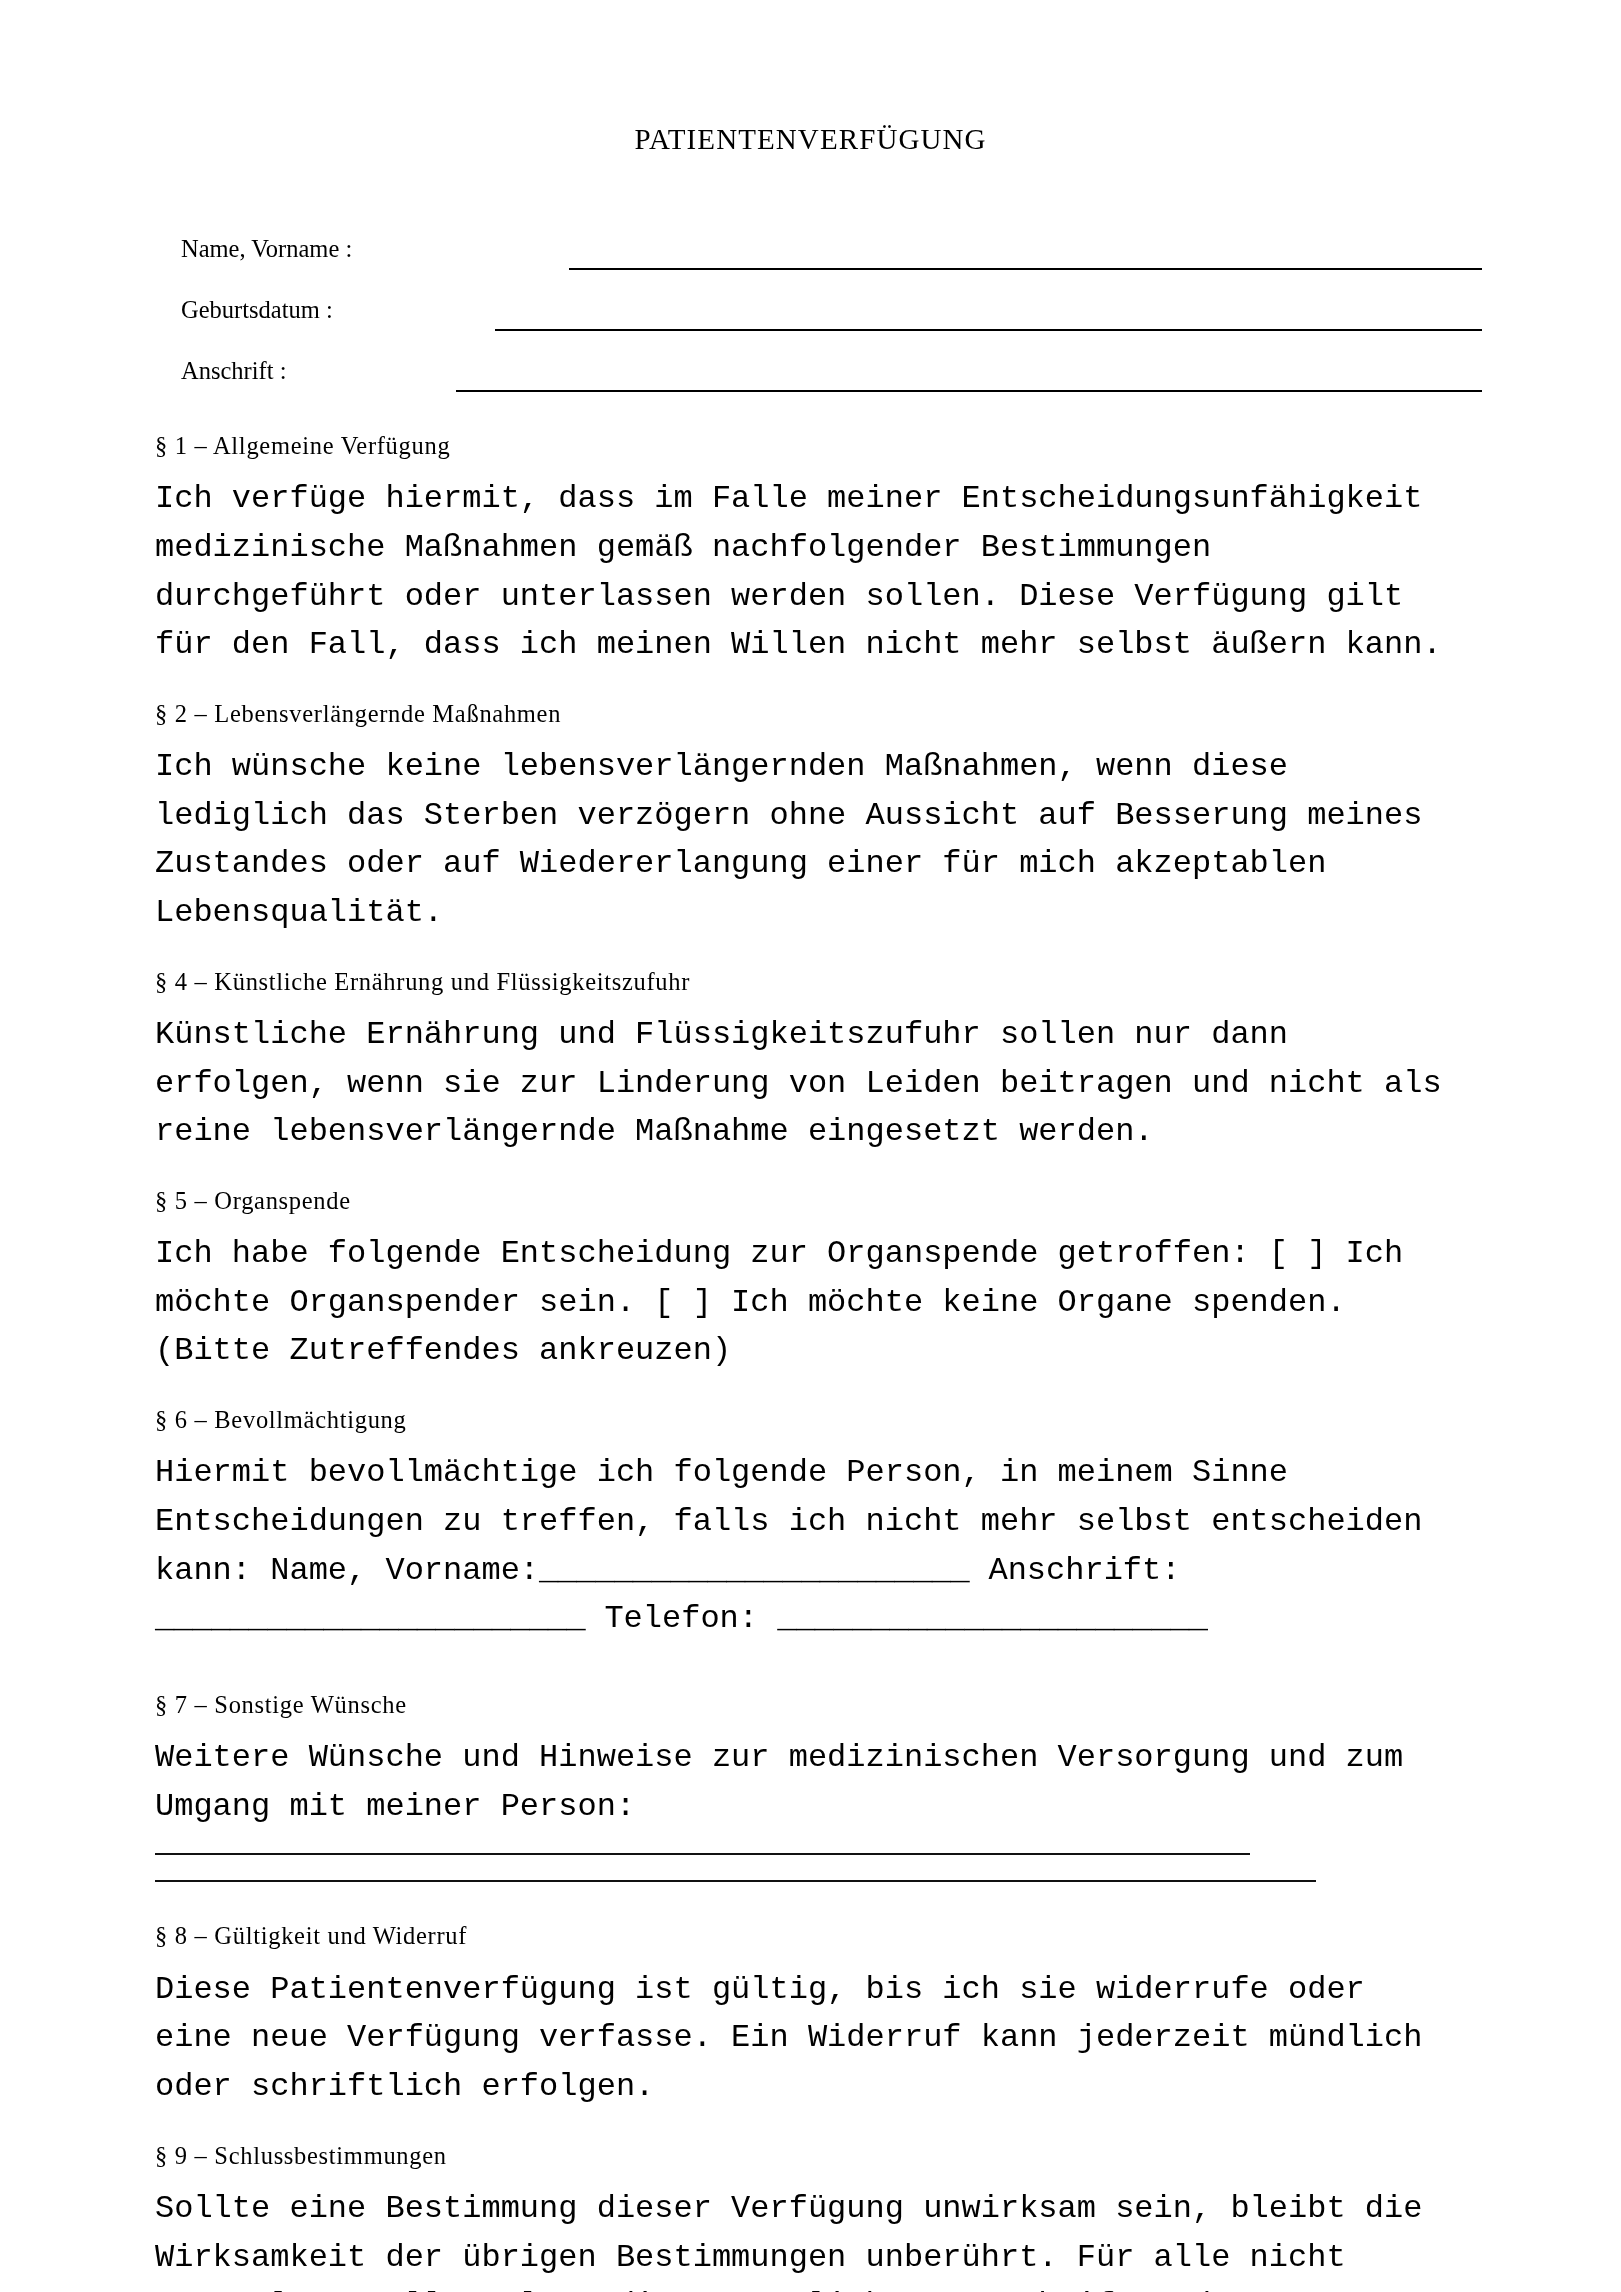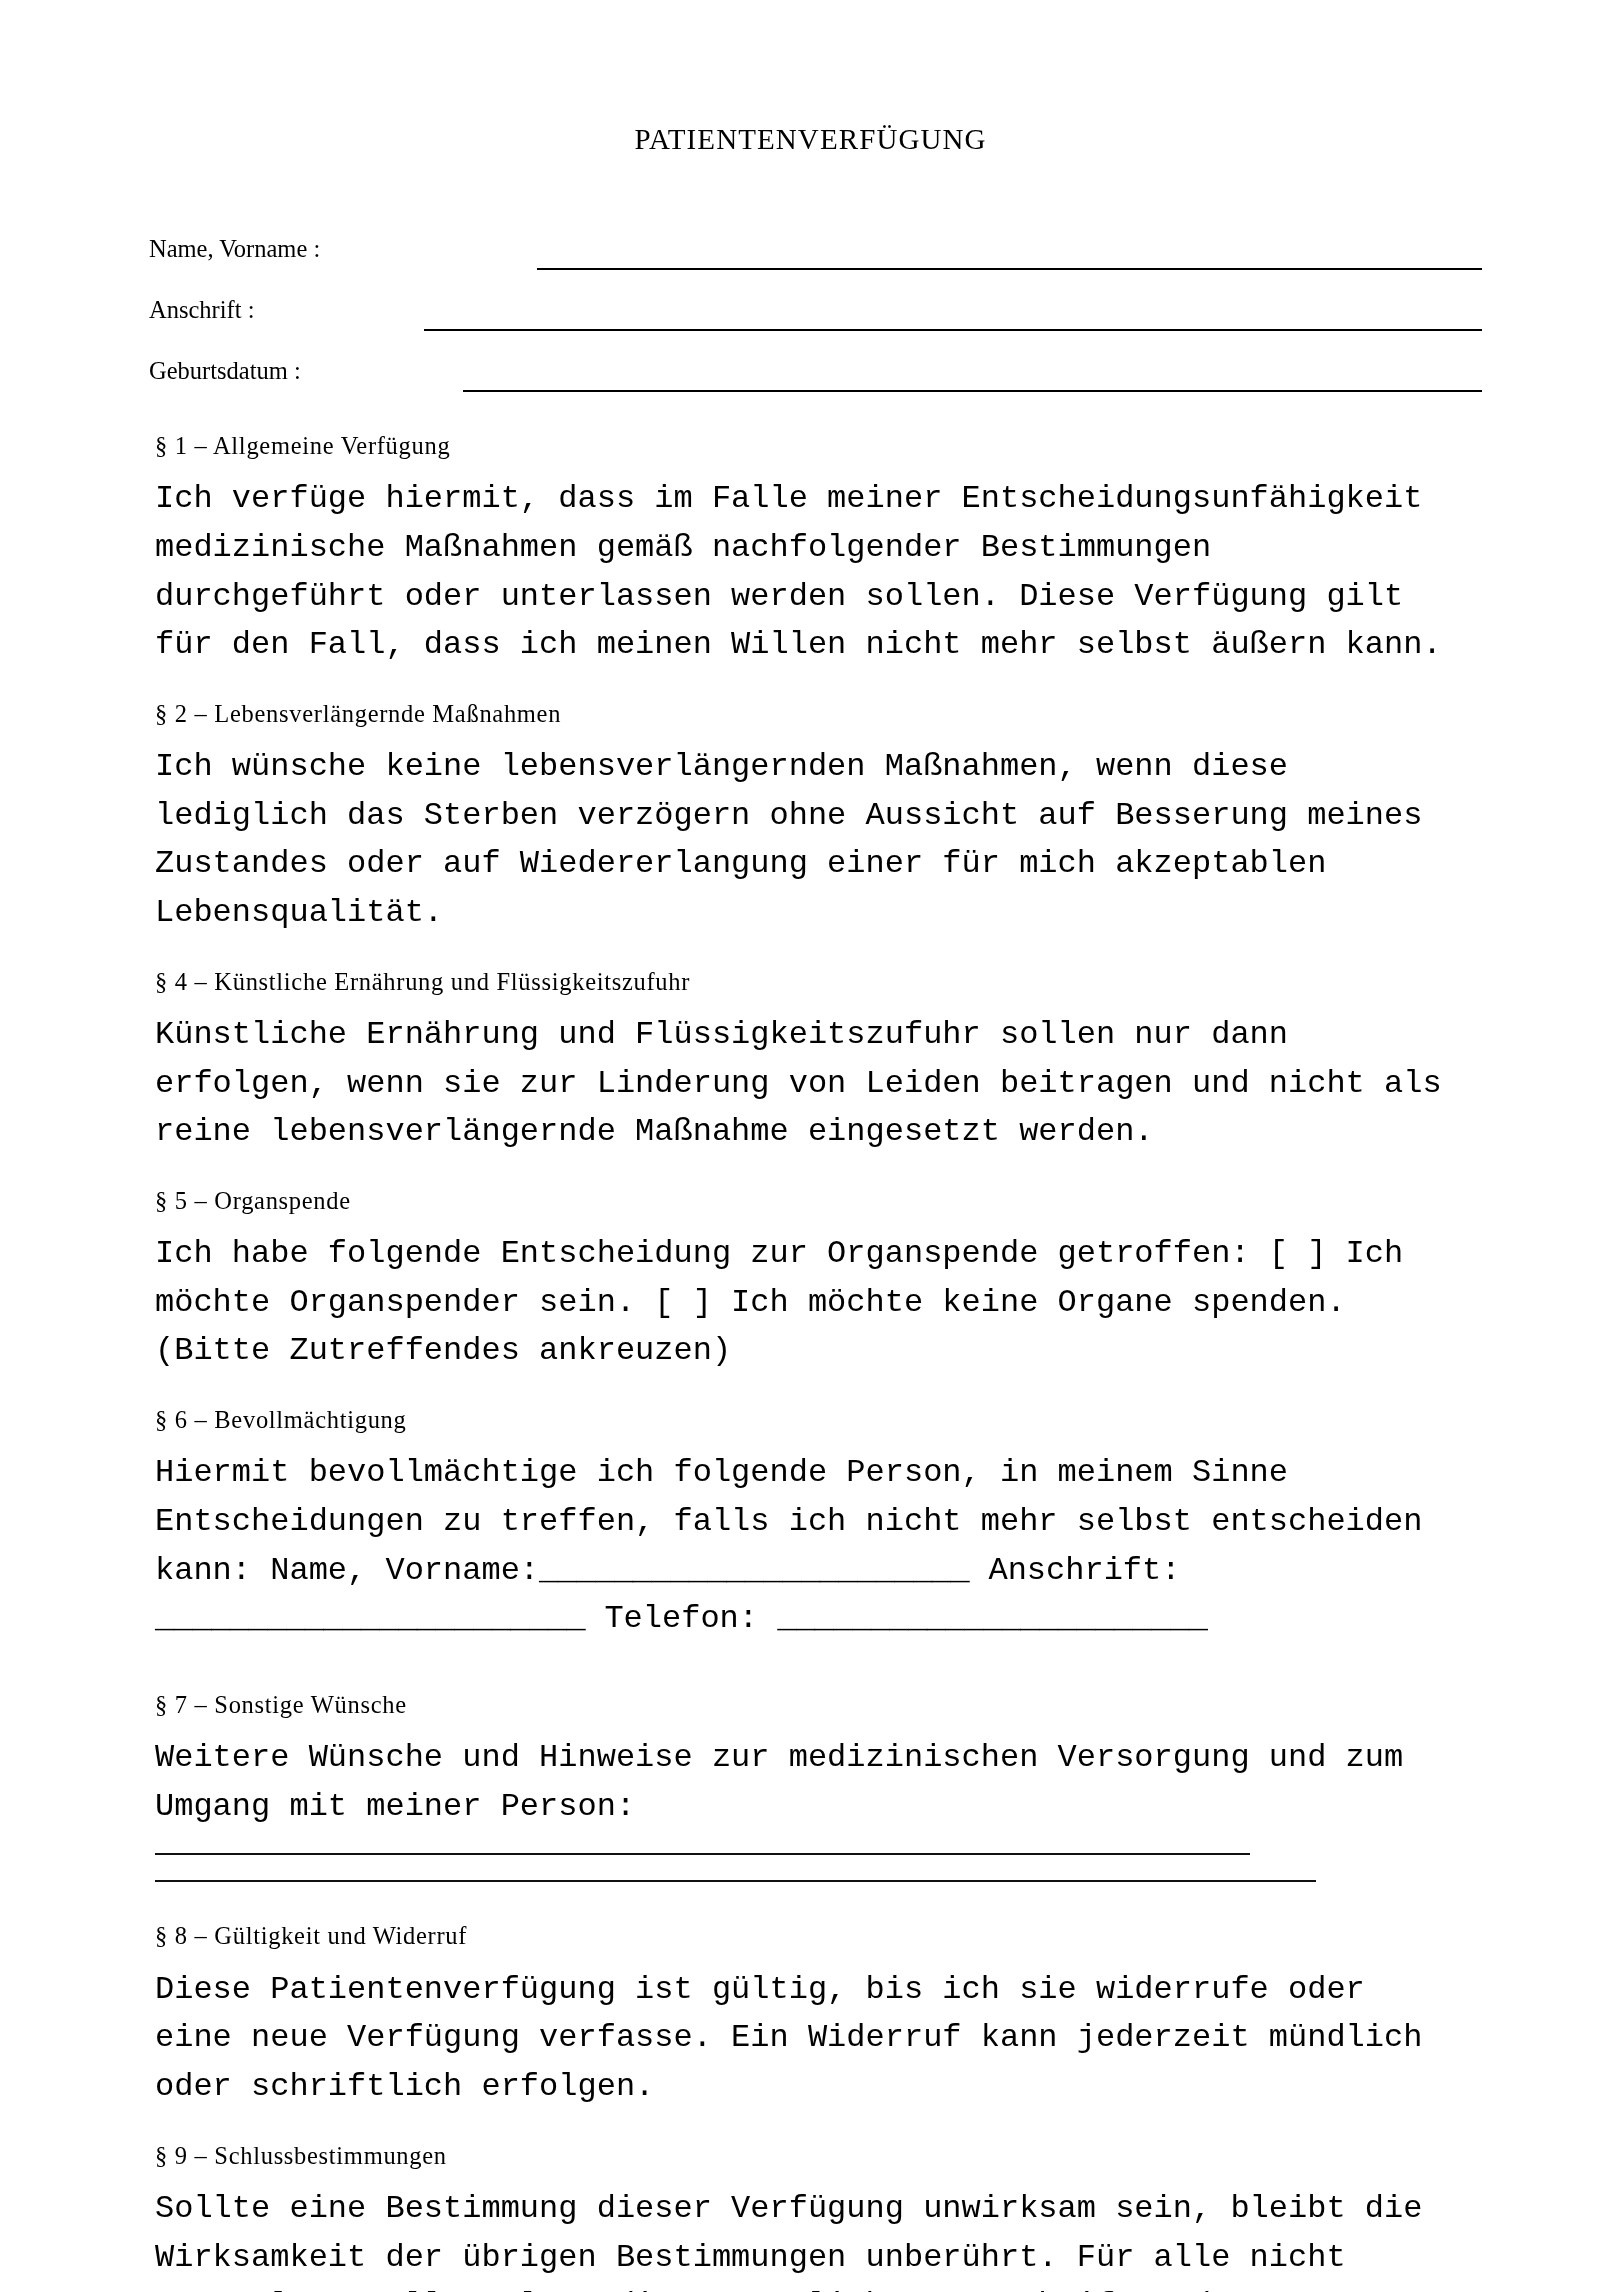--- a/index.html
+++ b/index.html
@@ -42,20 +42,21 @@
   
   .header-fields {
     position: absolute;
     top: 227px;
     left: 149px;
     width: 1333px;
   }
   .field-row {
     position: relative;
     height: 61px;
+    margin-left: 32px;
   }
   .field-label {
     position: absolute;
     left: 0;
     top: 7.8px;
     font-size: 24.5px;
     white-space: nowrap;
   }
   .field-rule {
     position: absolute;
@@ -115,27 +116,27 @@
   <div class="doc-title">PATIENTENVERFÜGUNG</div>
 
   <div class="header-fields">
 
     <div class="field-row">
       <span class="field-label">Name, Vorname :</span>
       <span class="field-rule rule-name"></span>
     </div>
 
     <div class="field-row">
-      <span class="field-label">Anschrift :</span>
-      <span class="field-rule rule-addr"></span>
+      <span class="field-label">Geburtsdatum :</span>
+      <span class="field-rule rule-birth"></span>
     </div>
 
     <div class="field-row">
-      <span class="field-label">Geburtsdatum :</span>
-      <span class="field-rule rule-birth"></span>
+      <span class="field-label">Anschrift :</span>
+      <span class="field-rule rule-addr"></span>
     </div>
 
   </div>
 
   <div class="sections">
 
     <div class="section sec-1">
       <p class="section-heading">§ 1 – Allgemeine Verfügung</p>
       <p class="section-body">Ich verfüge hiermit, dass im Falle meiner Entscheidungsunfähigkeit medizinische Maßnahmen gemäß nachfolgender Bestimmungen durchgeführt oder unterlassen werden sollen. Diese Verfügung gilt für den Fall, dass ich meinen Willen nicht mehr selbst äußern kann.</p>
     </div>

